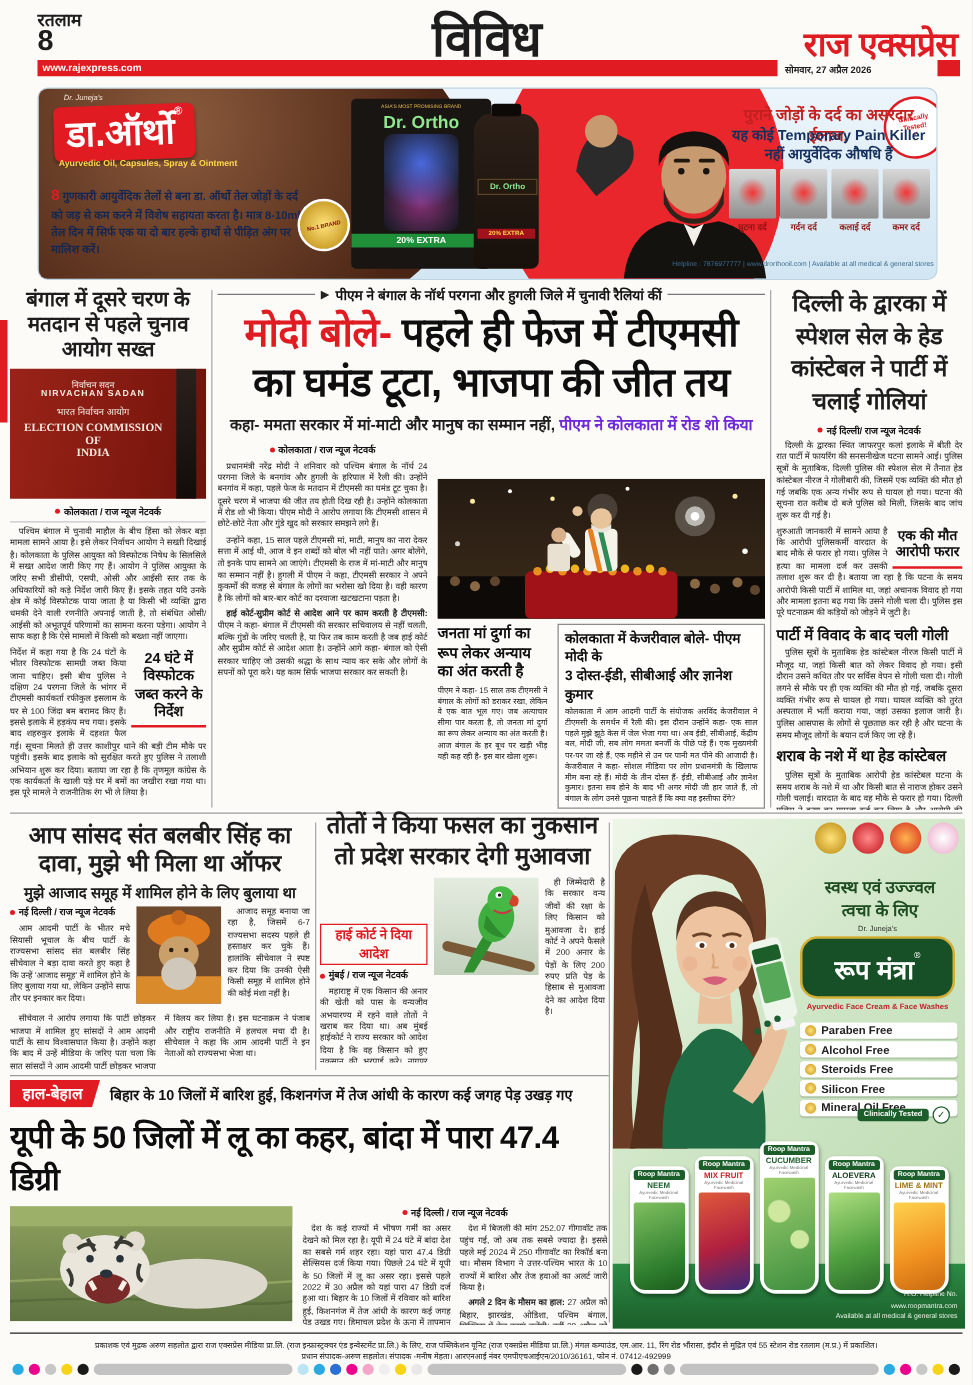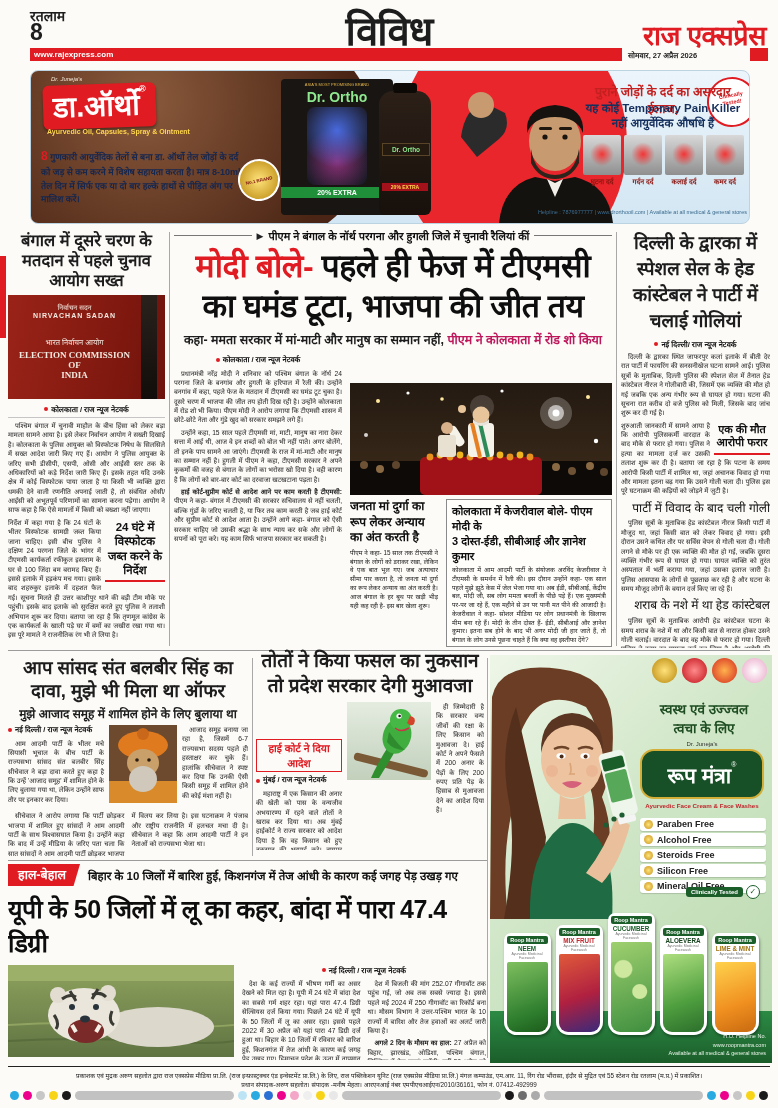--- a/index.html
+++ b/index.html
@@ -62,45 +62,45 @@
       linear-gradient(#d8d8d8,#8f8f8f);}
   .oa-pain-lbl{font-size:7px;font-weight:bold;color:#8b1510;text-align:center;margin-top:2px;}
   .oa-contact{left:470px;top:138px;width:246px;font-size:5.5px;color:#3b6b8f;text-align:right;}
   
   .byline{display:flex;align-items:center;justify-content:center;gap:3px;font-size:7.5px;font-weight:bold;color:#111;}
   .bdot{width:4px;height:4px;border-radius:50%;background:#e01b22;display:inline-block;flex:none;}
   .body-txt{font-size:6.7px;line-height:1.4;text-align:justify;color:#1c1c1c;}
   .body-txt p{margin:0 0 3px;text-indent:7px;}
   .inset{float:right;width:60px;margin:2px 0 2px 4px;font-size:11.5px;font-weight:800;line-height:1.25;
          text-align:center;color:#111;border-bottom:2px solid #e01b22;padding-bottom:3px;}
-  .subhead-sm{font-size:12px;font-weight:400;text-align:right;margin:4px 0 2px;color:#111;}
+  .subhead-sm{font-size:12px;font-weight:700;text-align:left;margin:4px 0 2px;color:#111;}
   .vline{width:1px;background:#a8a8a8;}
   .hline{height:1px;background:#9b9b9b;}
   .thin-rule{border:none;border-top:1px solid #c5c5c5;margin:3px 0;}
   
   .eci{left:8px;top:230px;width:157px;height:418px;overflow:hidden;}
   .eci h2{margin:0;font-size:16.5px;line-height:20px;font-weight:800;text-align:center;}
   .eci-photo{position:relative;width:157px;height:104px;margin-top:5px;
              background:linear-gradient(100deg,#9a2318,#7e180f 70%,#6e130c);overflow:hidden;}
   .eci-door{position:absolute;right:8px;top:0;width:16px;height:104px;background:linear-gradient(#2a211c,#120d0a);}
   .eci-lines{position:absolute;left:4px;top:8px;width:125px;text-align:center;color:#f3e9df;}
   .eci-l0{font-size:7px;}.eci-l1{font-size:7px;font-weight:bold;letter-spacing:1px;}
-  .eci-l2{font-size:7.5px;margin-top:18px;}
+  .eci-l2{font-size:7.5px;margin-top:5px;}
   .eci-l3{font-size:9px;font-weight:bold;font-family:"Liberation Serif",serif;margin-top:3px;}
   .eci-l4,.eci-l5{font-size:9px;font-weight:bold;font-family:"Liberation Serif",serif;}
   .eci .byline{margin:5px 0 3px;}
   
   .lead{left:174px;top:228px;width:438px;height:420px;}
   .kicker{display:flex;align-items:center;gap:5px;font-size:11px;font-weight:bold;color:#111;}
   .kicker:before,.kicker:after{content:"";flex:1;height:1px;background:#777;}
   .kick-arrow{color:#222;font-size:9px;}
   .lead-h1{text-align:center;font-size:32px;line-height:40px;font-weight:800;letter-spacing:-0.5px;margin-top:3px;color:#0e0e0e;}
   .lead-h1 .red{color:#e01b22;}
   .lead-sub{text-align:center;font-size:12.5px;font-weight:800;margin-top:5px;}
-  .lead-sub .red{color:#be185d;}
+  .lead-sub .red{color:#6d28d9;}
   .lead-row{position:relative;margin-top:7px;height:292px;}
   .lead-text{position:absolute;left:0;top:0;width:168px;height:292px;overflow:hidden;}
   .lead-text .byline{margin-bottom:3px;}
   .lead-photo{position:absolute;left:176px;top:28px;}
   .quote{position:absolute;left:176px;top:144px;width:88px;height:148px;overflow:hidden;}
   .quote-t{font-size:12px;font-weight:800;line-height:1.3;color:#0e0e0e;}
   .quote-b{font-size:6.3px;line-height:1.4;text-align:justify;margin-top:3px;}
   .kej{position:absolute;left:272px;top:144px;width:166px;height:148px;border:1px solid #8a8a8a;
        padding:4px 5px;box-sizing:border-box;overflow:hidden;background:#fffefb;}
   .kej-t{font-size:11px;font-weight:800;line-height:1.35;color:#0e0e0e;}

